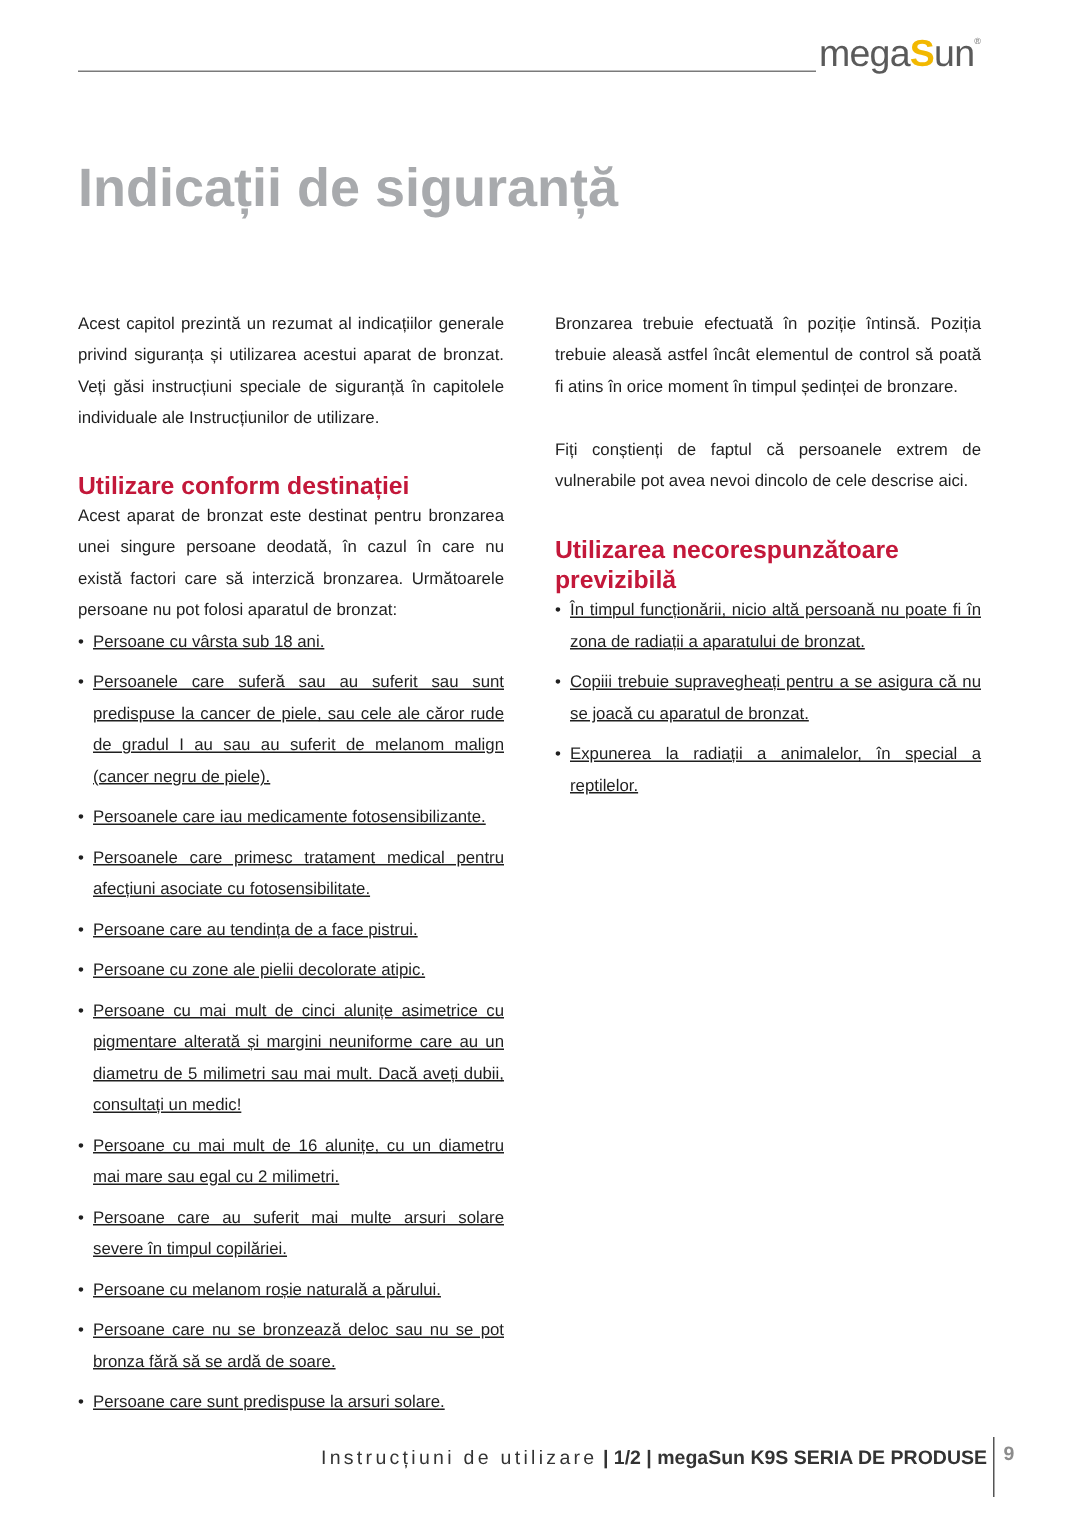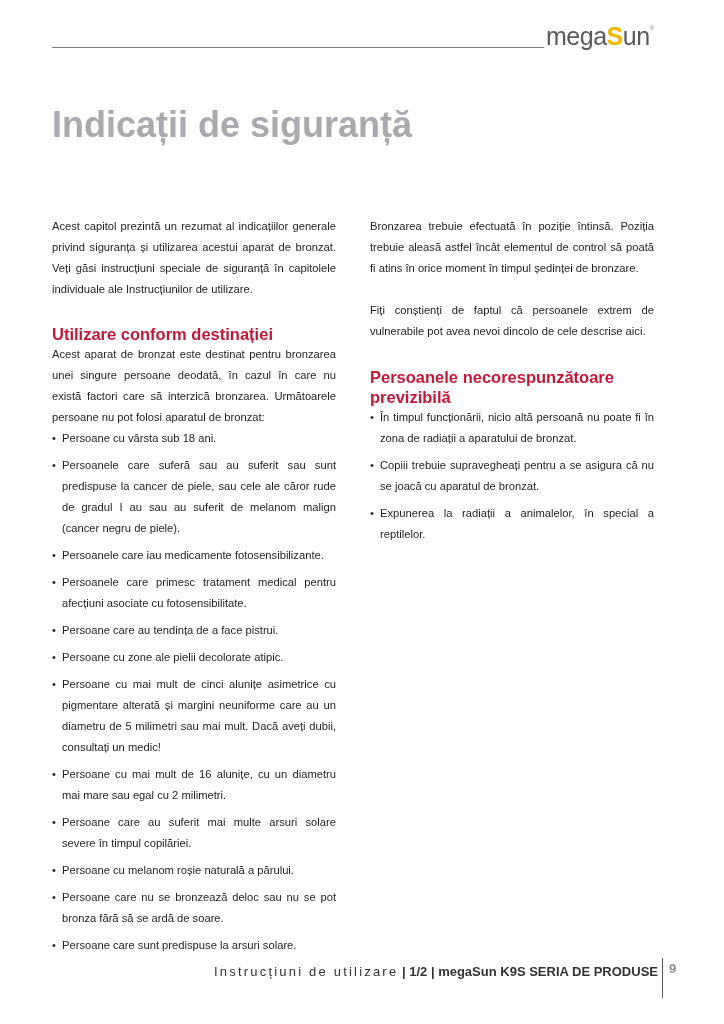--- a/index.html
+++ b/index.html
@@ -5,29 +5,29 @@
   html, body { margin:0; padding:0; background:#ffffff; }
   body { width:724px; height:1024px; position:relative; overflow:hidden;
          font-family:"Liberation Sans", sans-serif; color:#1f1f1f; }
   .header-rule { position:absolute; left:52px; top:47px; width:492px; height:1px; background:#7a7a7a; }
   .logo { position:absolute; left:546px; top:22px; font-size:25px; font-weight:normal;
           color:#5a5a5a; letter-spacing:-0.5px; font-family:"Liberation Sans", sans-serif; }
   .logo .sun { color:#f2b800; font-weight:bold; }
   .logo .reg { font-size:6px; vertical-align:top; position:relative; top:3px; color:#777; }
   .page-title { position:absolute; left:52px; top:104px; margin:0; font-size:36px; font-weight:bold;
                 color:#a8aaad; letter-spacing:0px; }
-  .col { position:absolute; top:216px; width:284px; font-size:11.2px; line-height:21px; }
+  .col { position:absolute; top:206px; width:284px; font-size:11.2px; line-height:21px; }
   .col-left { left:52px; }
   .col-right { left:370px; }
   p { margin:0; text-align:justify; }
   .gap { height:21px; }
   h2 { margin:0; color:#c3183a; font-size:16.5px; font-weight:bold; line-height:20px; }
   .h-left { margin-top:24px; }
   .h-right { margin-top:25px; }
-  ul { list-style:none; margin:0; padding:0; }
+  ul { list-style:none; margin:0; padding:0;text-decoration:underline; }
   li { position:relative; padding-left:10px; text-align:justify; margin-bottom:6px; }
   li::before { content:"\2022"; position:absolute; left:0; top:0; }
   em { font-style:italic; }
   .footer { position:absolute; right:66px; top:964px; font-size:13px; color:#333; white-space:nowrap; }
   .footer .spaced { letter-spacing:2.2px; }
   .footer .bold { font-weight:bold; }
   .footer-rule { position:absolute; left:662px; top:958px; width:1px; height:40px; background:#555; }
   .page-num { position:absolute; left:669px; top:961px; font-size:13px; color:#8c8c8c; font-weight:bold; }
 </style>
 </head>
@@ -55,21 +55,21 @@
     <li>Persoane cu melanom roșie naturală a părului.</li>
     <li>Persoane care nu se bronzează deloc sau nu se pot bronza fără să se ardă de soare.</li>
     <li>Persoane care sunt predispuse la arsuri solare.</li>
   </ul>
 </div>
 
 <div class="col col-right">
   <p>Bronzarea trebuie efectuată în poziție întinsă. Poziția trebuie aleasă astfel încât elementul de control să poată fi atins în orice moment în timpul ședinței de bronzare.</p>
   <div class="gap"></div>
   <p>Fiți conștienți de faptul că persoanele extrem de vulnerabile pot avea nevoi dincolo de cele descrise aici.</p>
-  <h2 class="h-right">Persoanele necorespunzătoare previzibilă</h2>
+  <h2 class="h-right">Utilizarea necorespunzătoare previzibilă</h2>
   <ul>
     <li>În timpul funcționării, nicio altă persoană nu poate fi în zona de radiații a aparatului de bronzat.</li>
     <li>Copiii trebuie supravegheați pentru a se asigura că nu se joacă cu aparatul de bronzat.</li>
     <li>Expunerea la radiații a animalelor, în special a reptilelor.</li>
   </ul>
 </div>
 
 <div class="footer"><span class="spaced">Instrucțiuni de utilizare</span><span class="bold"> | </span><span class="bold">1/2</span><span class="bold"> | </span><span class="bold">megaSun K9S SERIA DE PRODUSE</span></div>
 <div class="footer-rule"></div>
 <div class="page-num">9</div>

